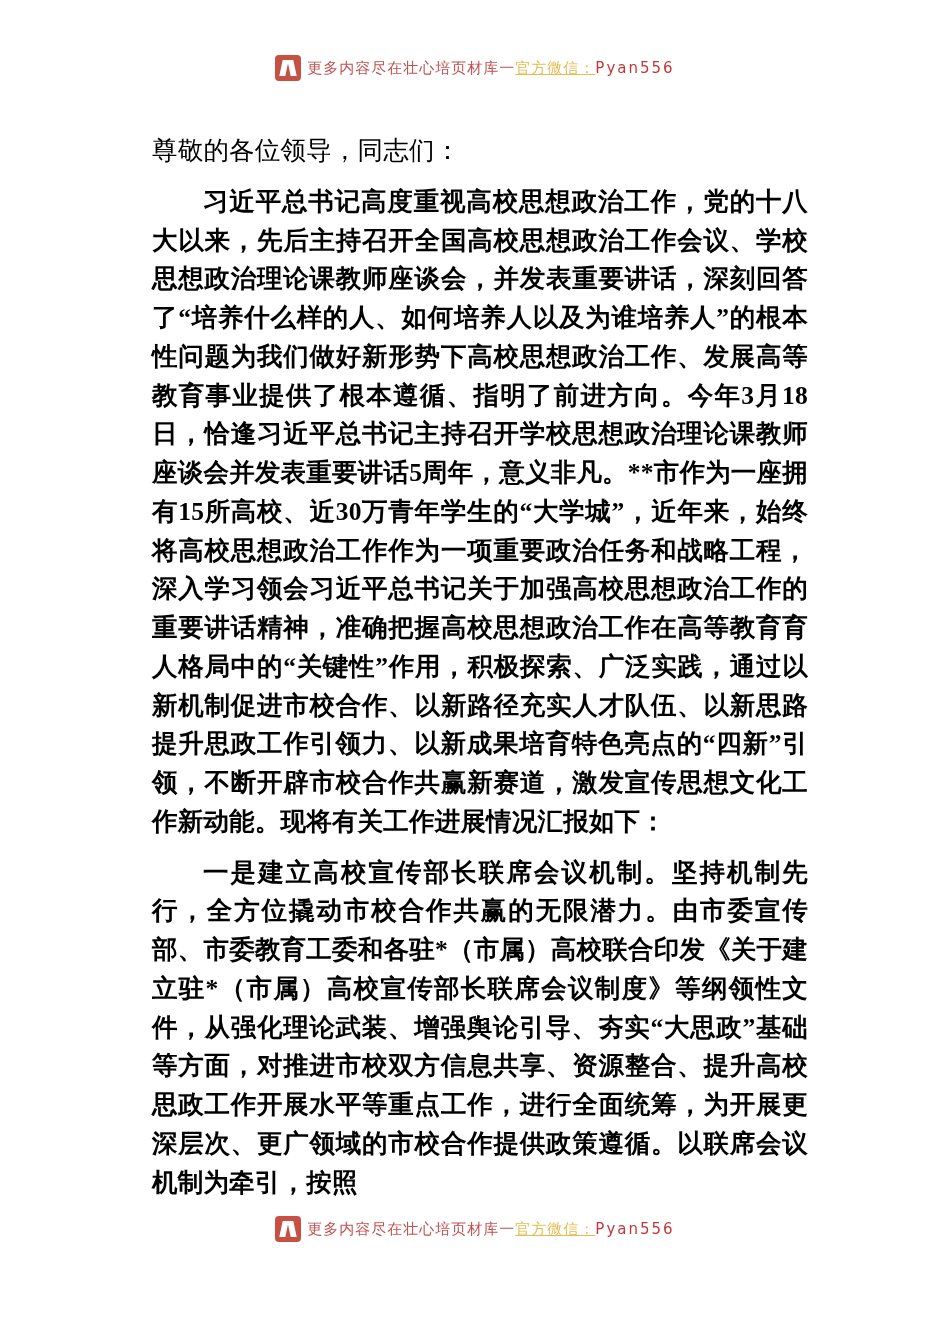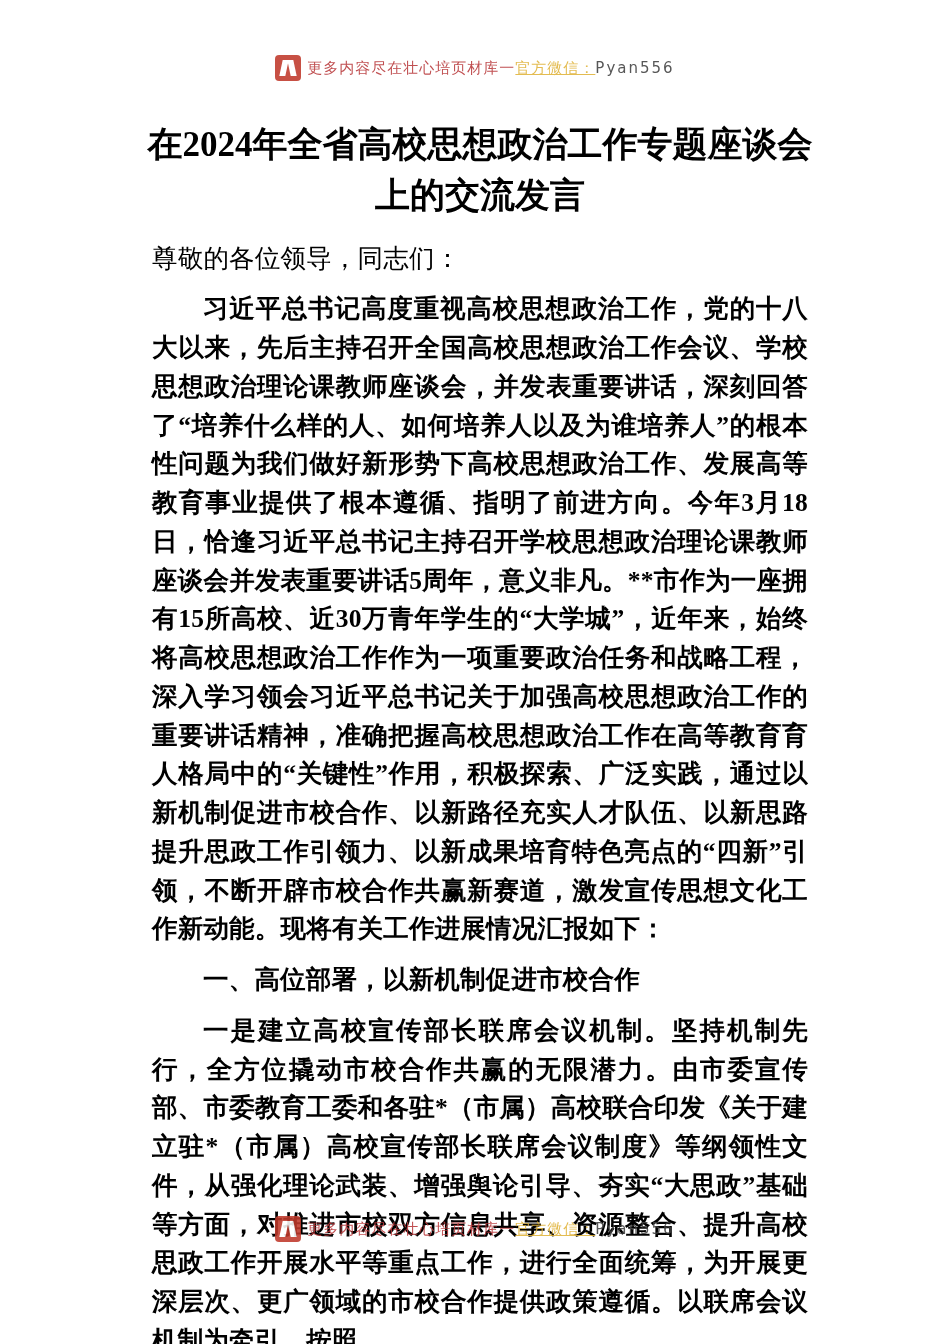--- a/index.html
+++ b/index.html
@@ -61,21 +61,21 @@
   }
   .wm-text {
     font-family: "DejaVu Sans", sans-serif;
     font-size: 15px;
     letter-spacing: 1px;
     color: #b8383a;
     white-space: nowrap;
     filter: blur(0.3px);
   }
   .wm-text .accent { color: #e0b33a; text-decoration: underline; }
-  .wm-text .code { color: #404040; letter-spacing: 2px; }
+  .wm-text .code { color: #b91c1c; letter-spacing: 2px; }
 
   
   .doc {
     position: absolute;
     left: 140px;
     top: 120px;
     width: 680px;
   }
   h1.title {
     font-family: "Liberation Serif", "DejaVu Serif", serif;
@@ -104,24 +104,22 @@
 <body>
 
 <div class="page">
 
   <div class="watermark top">
     <span class="wm-logo"></span>
     <span class="wm-text"><span>更多内容尽在壮心培页材库一</span><span class="accent">官方微信：</span><span class="code">Pyan556</span></span>
   </div>
 
   <div class="doc">
-    <h1 class="title">在2024年全省高校思想政治工作专题座谈会上的交流发言</h1>
     <p class="para">尊敬的各位领导，同志们：</p>
     <p class="para indent">习近平总书记高度重视高校思想政治工作，党的十八大以来，先后主持召开全国高校思想政治工作会议、学校思想政治理论课教师座谈会，并发表重要讲话，深刻回答了“培养什么样的人、如何培养人以及为谁培养人”的根本性问题为我们做好新形势下高校思想政治工作、发展高等教育事业提供了根本遵循、指明了前进方向。今年3月18日，恰逢习近平总书记主持召开学校思想政治理论课教师座谈会并发表重要讲话5周年，意义非凡。**市作为一座拥有15所高校、近30万青年学生的“大学城”，近年来，始终将高校思想政治工作作为一项重要政治任务和战略工程，深入学习领会习近平总书记关于加强高校思想政治工作的重要讲话精神，准确把握高校思想政治工作在高等教育育人格局中的“关键性”作用，积极探索、广泛实践，通过以新机制促进市校合作、以新路径充实人才队伍、以新思路提升思政工作引领力、以新成果培育特色亮点的“四新”引领，不断开辟市校合作共赢新赛道，激发宣传思想文化工作新动能。现将有关工作进展情况汇报如下：</p>
-    <p class="para heading">一、高位部署，以新机制促进市校合作</p>
     <p class="para indent">一是建立高校宣传部长联席会议机制。坚持机制先行，全方位撬动市校合作共赢的无限潜力。由市委宣传部、市委教育工委和各驻*（市属）高校联合印发《关于建立驻*（市属）高校宣传部长联席会议制度》等纲领性文件，从强化理论武装、增强舆论引导、夯实“大思政”基础等方面，对推进市校双方信息共享、资源整合、提升高校思政工作开展水平等重点工作，进行全面统筹，为开展更深层次、更广领域的市校合作提供政策遵循。以联席会议机制为牵引，按照</p>
   </div>
 
   <div class="watermark bottom">
     <span class="wm-logo"></span>
     <span class="wm-text"><span>更多内容尽在壮心培页材库一</span><span class="accent">官方微信：</span><span class="code">Pyan556</span></span>
   </div>
 
 </div>
 

